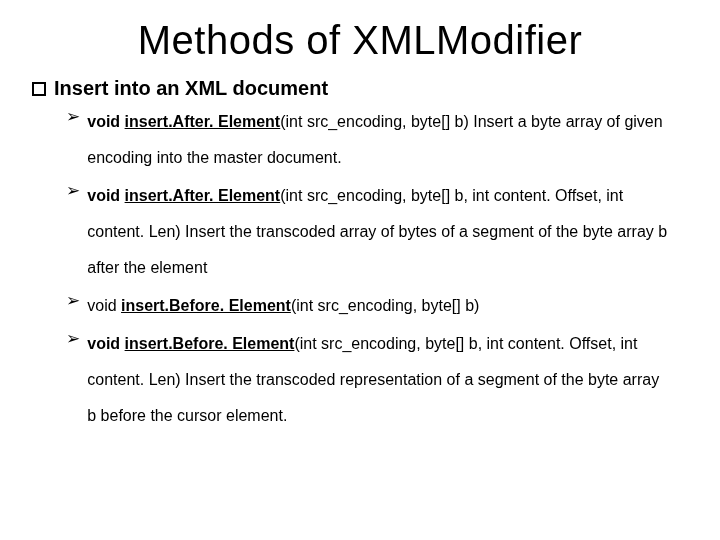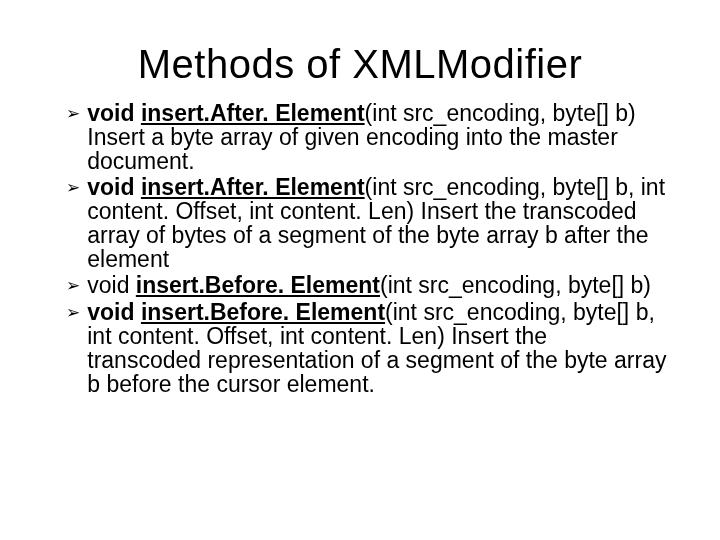--- a/index.html
+++ b/index.html
@@ -1,34 +1,38 @@
 <!DOCTYPE html>
 <html><head>
 <meta charset="utf-8">
 <style>
   * { box-sizing: border-box; margin: 0; padding: 0; }
   html, body { width: 720px; height: 540px; background: #fff; font-family: Verdana, Geneva, sans-serif; color: #000; }
   .slide { width: 720px; height: 540px; padding: 18px 28px 20px 28px; }
-  .title { font-size: 40px; text-align: center; letter-spacing: 0.5px; margin-bottom: 14px; font-weight: 400; font-family: Verdana, Geneva, sans-serif; margin-top: 24px; }
+  .title { font-size: 40px; text-align: center; letter-spacing: 0.5px; margin-bottom: 14px; font-weight: 400; font-family: Verdana, Geneva, sans-serif; }
   .section { display: flex; align-items: flex-start; margin-left: 4px; }
   .sq-bullet { width: 14px; height: 14px; border: 2px solid #000; margin-top: 5px; margin-right: 8px; flex: 0 0 auto; }
   .section-label { font-weight: 700; font-size: 20px; }
   .items { margin-left: 38px; margin-top: 4px; }
   .item { display: flex; align-items: flex-start; margin-bottom: 2px; }
   .arrow { font-size: 17px; line-height: 24px; margin-right: 7px; flex: 0 0 auto; margin-top: 1px; }
-  .body { font-size: 23px; line-height: 24px; max-width: 580px; }
+  .body { font-size: 16px; line-height: 36px; max-width: 580px; }
   .bold { font-weight: 700; }
   .method { font-weight: 700; text-decoration: underline; }
 </style>
 </head>
 <body>
 
 <div class="slide">
   <h1 class="title">Methods of XMLModifier</h1>
 
+  <div class="section">
+    <span class="sq-bullet"></span>
+    <span class="section-label">Insert into an XML document</span>
+  </div>
 
   <div class="items">
 
     <div class="item">
       <span class="arrow">➢</span>
       <div class="body">
         <span class="bold">void </span><span class="method">insert.After. Element</span><span>(int src_encoding, byte[] b)</span><span> Insert a byte array of given encoding into the master document.</span>
       </div>
     </div>
 

